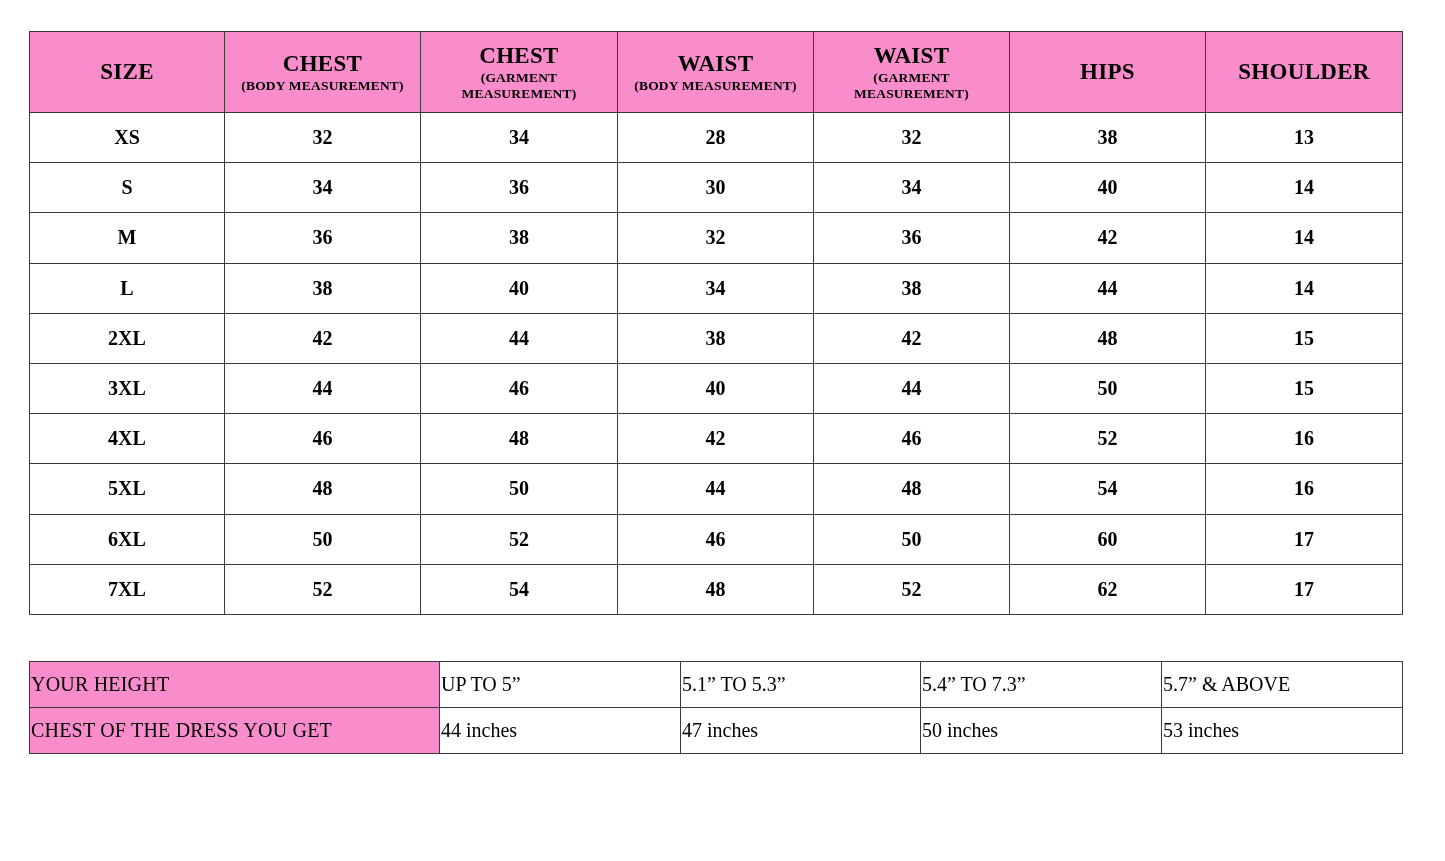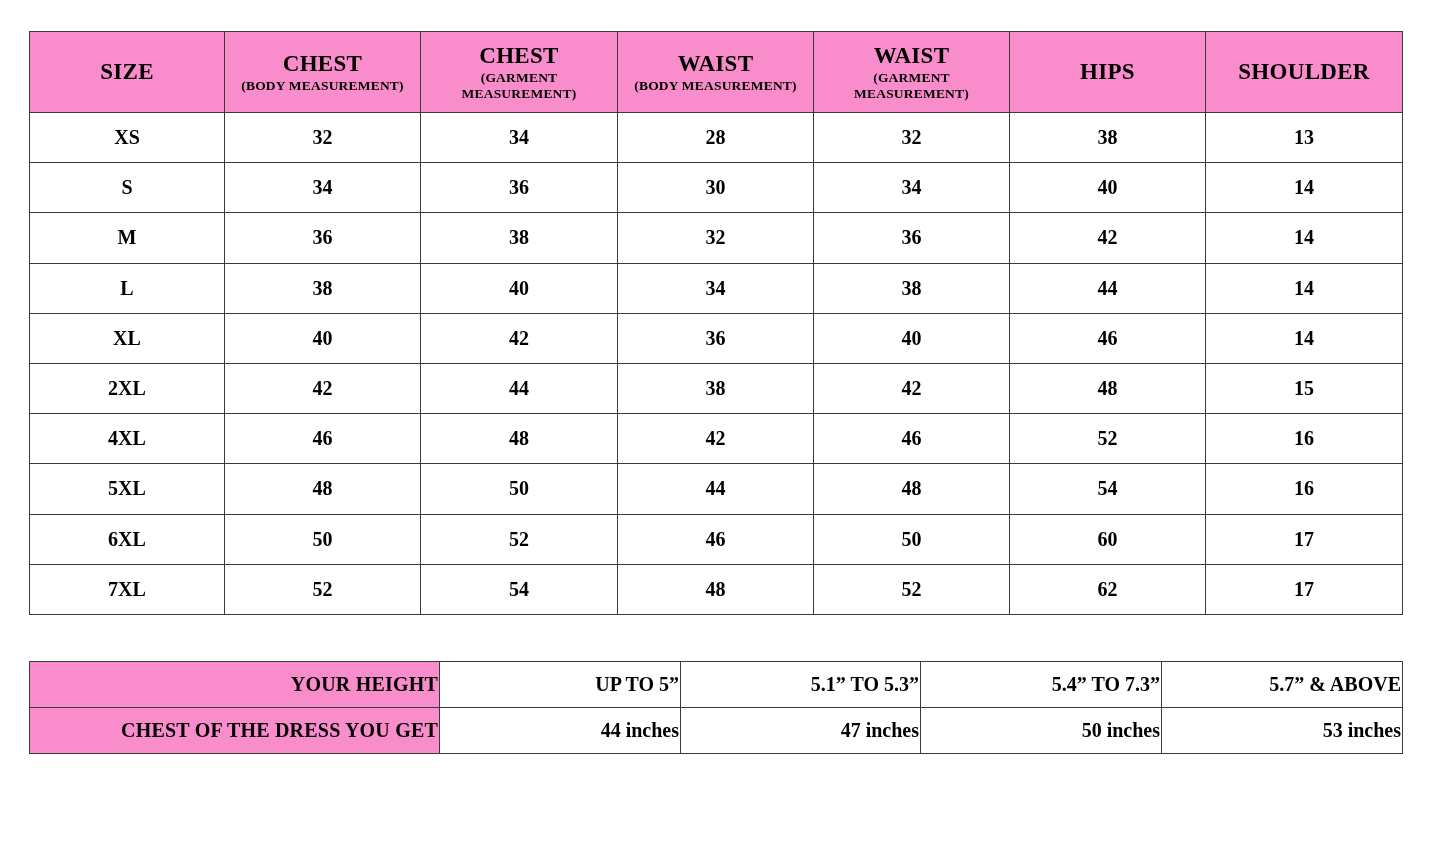--- a/index.html
+++ b/index.html
@@ -79,23 +79,23 @@
   col.c-waist-g  { width: 196px; }
   col.c-hips     { width: 196px; }
   col.c-shoulder { width: 197px; }
 
   
   .height-table {
     margin-top: 46px;
   }
   .height-table td {
     border: 1px solid #3a3a3a;
-    text-align: right;
+    text-align: left;
     vertical-align: middle;
-    font-weight: bold;
+    font-weight: normal;
     height: 43px;
     background: #ffffff;
     margin-left: 48px;
   }
   .height-table td.label-cell {
     background: #f98dcb;
     font-size: 20px;
     letter-spacing: 0.2px;
   }
   .height-table td.val-cell {
@@ -183,35 +183,35 @@
       <tr>
         <td class="size-col">L</td>
         <td>38</td>
         <td>40</td>
         <td>34</td>
         <td>38</td>
         <td>44</td>
         <td>14</td>
       </tr>
       <tr>
-        <td class="size-col">XL</td>
+        <td class="size-col">2XL</td>
+        <td>42</td>
+        <td>44</td>
+        <td>38</td>
+        <td>42</td>
+        <td>48</td>
+        <td>15</td>
+      </tr>
+      <tr>
+        <td class="size-col">3XL</td>
+        <td>44</td>
+        <td>46</td>
         <td>40</td>
-        <td>42</td>
-        <td>36</td>
-        <td>40</td>
-        <td>46</td>
-        <td>14</td>
-      </tr>
-      <tr>
-        <td class="size-col">2XL</td>
-        <td>42</td>
-        <td>44</td>
-        <td>38</td>
-        <td>42</td>
-        <td>48</td>
+        <td>44</td>
+        <td>50</td>
         <td>15</td>
       </tr>
       <tr>
         <td class="size-col">4XL</td>
         <td>46</td>
         <td>48</td>
         <td>42</td>
         <td>46</td>
         <td>52</td>
         <td>16</td>

